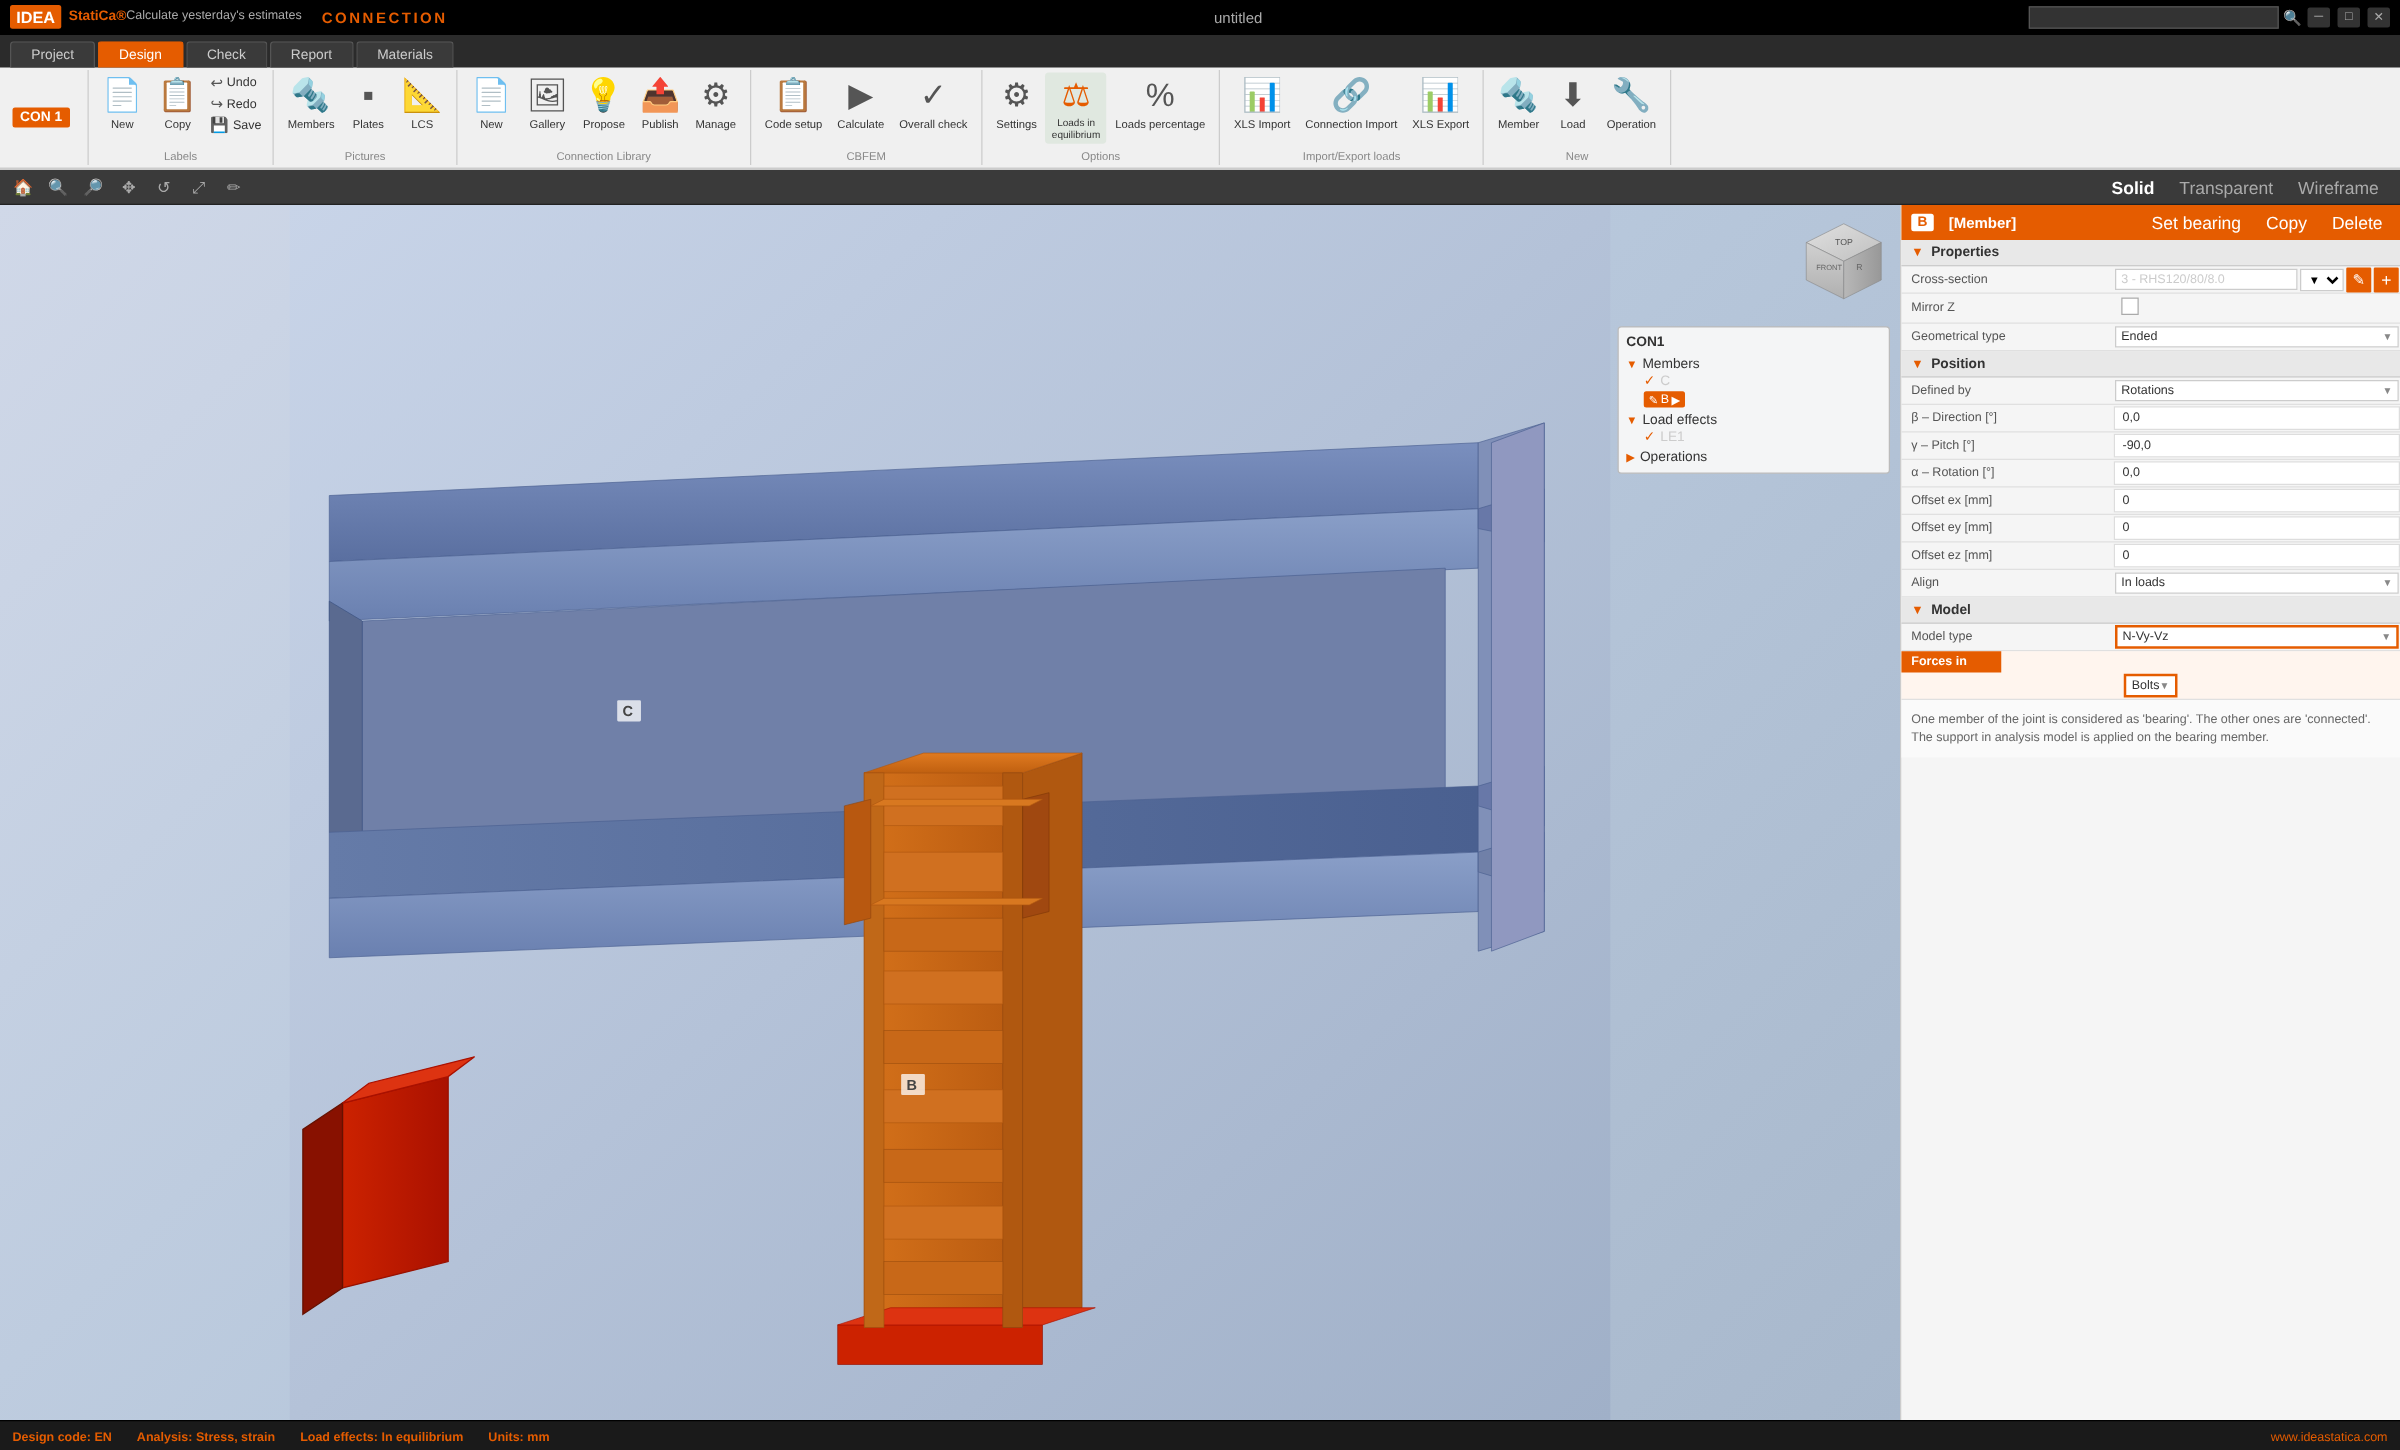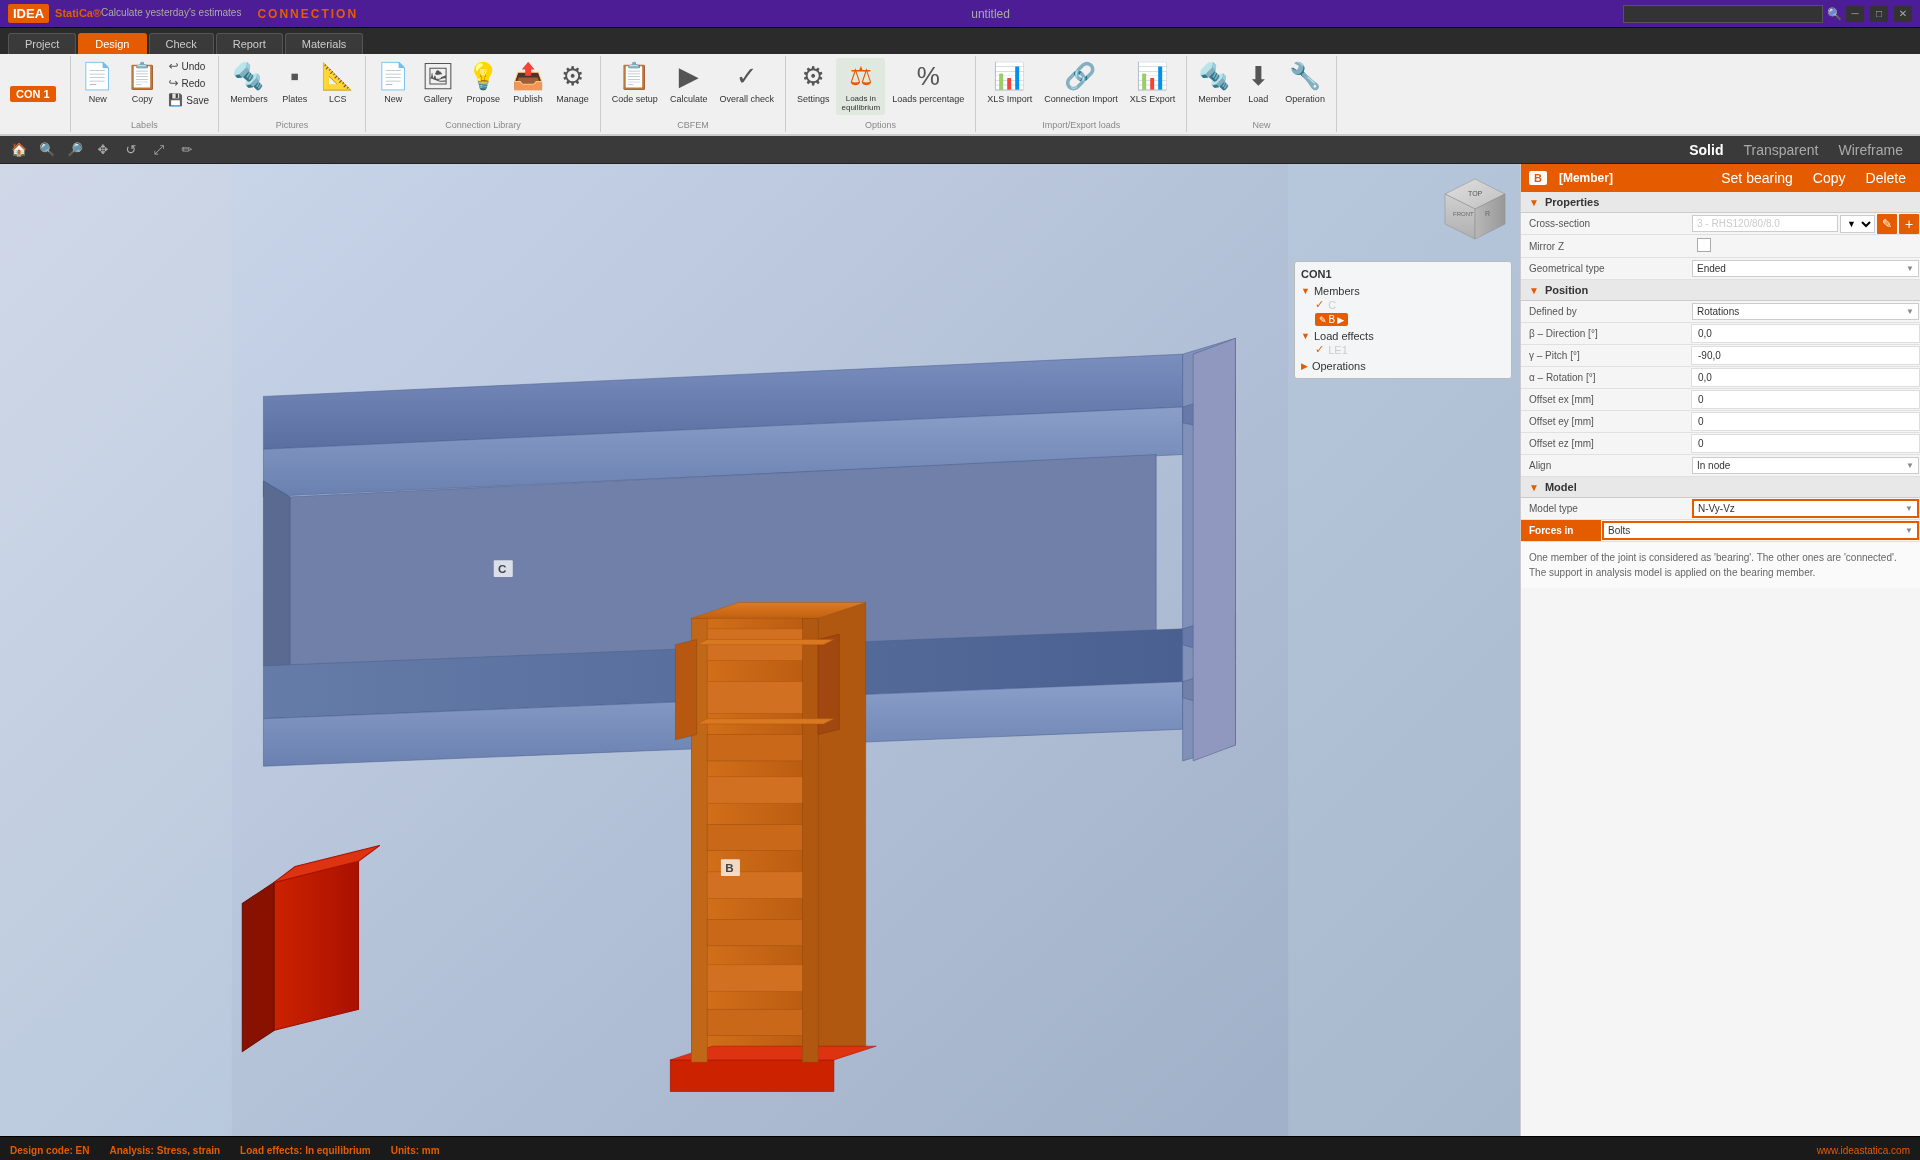--- a/index.html
+++ b/index.html
@@ -1,21 +1,21 @@
 <!DOCTYPE html>
 <html><head>
   <meta charset="utf-8">
   <style>
     * { box-sizing: border-box; margin: 0; padding: 0; }
     body { font-family: 'Segoe UI', Arial, sans-serif; font-size: 11px; background: #2b2b2b; color: #ccc; overflow: hidden; width: 1920px; height: 1160px; }
 
     
     #titlebar {
       height: 28px;
-      background: #4c1d95;
+      background: #000000;
       display: flex;
       align-items: center;
       justify-content: space-between;
       padding: 0 8px;
       border-bottom: 1px solid #000;
     }
     #titlebar .logo { display: flex; align-items: center; gap: 6px; }
     #titlebar .logo-box { background: #e55c00; color: white; font-weight: bold; font-size: 13px; padding: 2px 5px; border-radius: 2px; }
     #titlebar .logo-text { color: #aaa; font-size: 10px; }
     #titlebar .window-title { color: #aaa; font-size: 12px; }
@@ -285,20 +285,21 @@
       background: #fafafa;
     }
 
     
     .forces-row {
       display: flex;
       align-items: center;
       border-bottom: 1px solid #e0e0e0;
       min-height: 22px;
       background: #fff5ee;
+      flex-direction: column;
     }
     .forces-label {
       width: 80px;
       padding: 3px 8px;
       background: #e55c00;
       color: white;
       font-size: 10px;
       font-weight: bold;
       align-self: stretch;
       display: flex;
@@ -780,21 +781,21 @@
     </div>
 
     <div class="prop-row">
       <div class="prop-label">Offset ez [mm]</div>
       <div class="prop-value" style="background:white;border:1px solid #ddd;cursor:text;">0</div>
     </div>
 
     <div class="prop-row">
       <div class="prop-label">Align</div>
       <div class="prop-dropdown">
-        <span>In node</span>
+        <span>In loads</span>
         <span class="prop-dropdown-arrow">▼</span>
       </div>
     </div>
 
     <div class="section-header">
       <span class="section-triangle">▼</span>
       <span class="section-title">Model</span>
     </div>
 
     <div class="prop-row">

